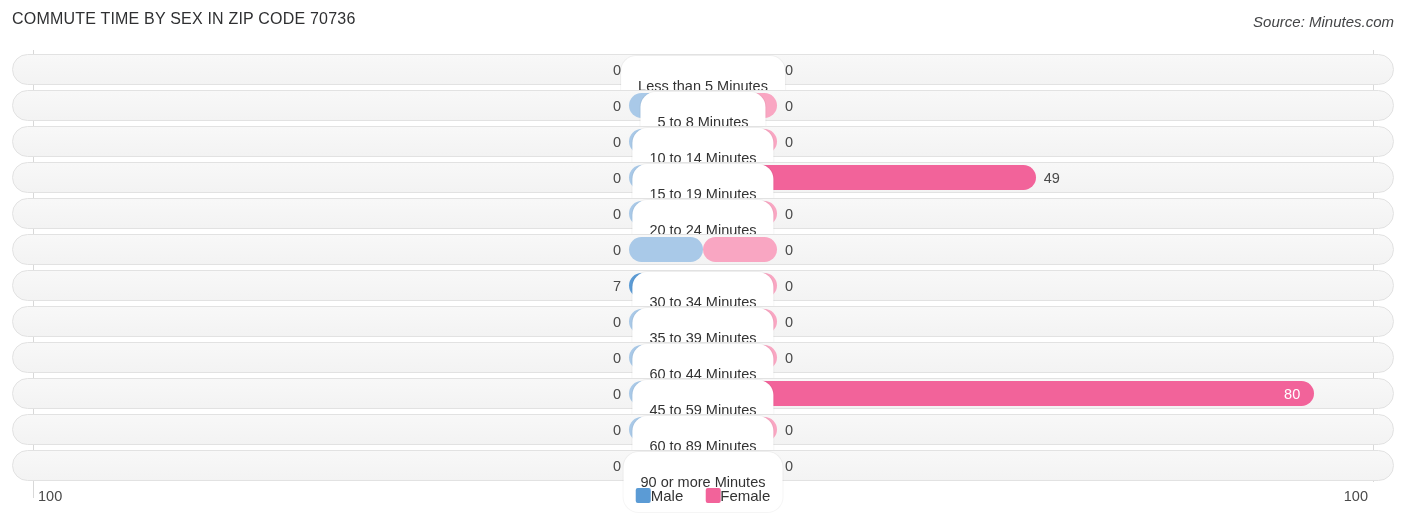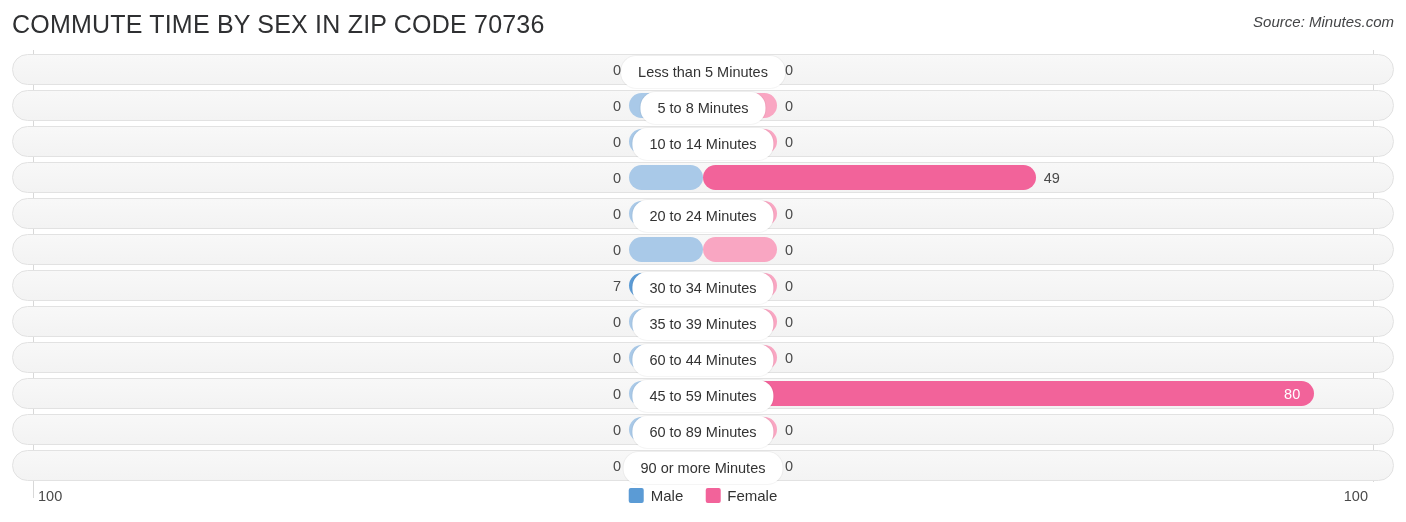--- a/index.html
+++ b/index.html
@@ -9,21 +9,21 @@
     font-family:"Liberation Sans", sans-serif;
     color:#3c3c3c;
     overflow:hidden;
   }
   .page{position:relative;width:1406px;height:522px;}
 
   
   .header{position:absolute;left:0;top:0;width:1406px;height:42px;}
   .title{
     position:absolute;left:12px;top:10px;
-    font-size:25px;letter-spacing:.2px;
+    font-size:16px;letter-spacing:.2px;
     color:#2f3032;font-weight:400;white-space:nowrap;
   }
   .source{
     position:absolute;right:12px;top:13px;
     font-size:15px;font-style:italic;color:#444547;white-space:nowrap;
   }
 
   
   .plot{position:absolute;left:0;top:50px;width:1406px;height:432px;}
 
@@ -55,39 +55,39 @@
   .val.male{text-align:right;}
   .val.female{text-align:left;}
   .val.inside{color:#ffffff;}
 
   .pill{
     position:absolute;left:50%;top:1px;
     transform:translateX(-50%);
     height:28px;line-height:28px;
     background:#ffffff;
     border-radius:15px;
-    padding:2px 17px;
+    padding:16px 17px;
     font-size:14.5px;color:#333333;
     white-space:nowrap;
     box-shadow:0 0 0 1px rgba(0,0,0,0.04);
   }
 
   
   .footer{position:absolute;left:0;top:482px;width:1406px;height:56px;}
   .axis{
     position:absolute;top:6px;font-size:14.5px;color:#4a4a4a;white-space:nowrap;
   }
   .axis.left{left:38px;}
   .axis.right{right:38px;}
 
   .legend{
     position:absolute;left:50%;top:5px;transform:translateX(-50%);
     display:flex;align-items:center;gap:22px;white-space:nowrap;
   }
-  .legend-item{display:flex;align-items:center;gap:7px;}
+  .legend-item{display:flex;align-items:center;}
   .swatch{width:15px;height:15px;border-radius:2px;display:block;}
   .legend-label{font-size:15px;color:#333333;}
 </style>
 </head>
 <body>
 
 <div class="page">
 
   <div class="header">
     <div class="title">COMMUTE TIME BY SEX IN ZIP CODE 70736</div>
@@ -124,20 +124,21 @@
             <div class="val female" style="left: calc(50% + 82px);">0</div>
             <div class="pill">10 to 14 Minutes</div>
           </div>
         </div>
         <div class="row" style="top: 112px;">
           <div class="barwrap">
             <div class="bar male" style="width: 74px; background: rgb(169, 201, 232);"></div>
             <div class="bar female" style="width: 332.71px; background: rgb(242, 99, 154);"></div>
             <div class="val male" style="right: calc(50% + 82px);">0</div>
             <div class="val female" style="left: calc(50% + 340.71px);">49</div>
+            <div class="pill">15 to 19 Minutes</div>
           </div>
         </div>
         <div class="row" style="top: 148px;">
           <div class="barwrap">
             <div class="bar male" style="width: 74px; background: rgb(169, 201, 232);"></div>
             <div class="bar female" style="width: 74px; background: rgb(249, 166, 194);"></div>
             <div class="val male" style="right: calc(50% + 82px);">0</div>
             <div class="val female" style="left: calc(50% + 82px);">0</div>
             <div class="pill">20 to 24 Minutes</div>
           </div>

